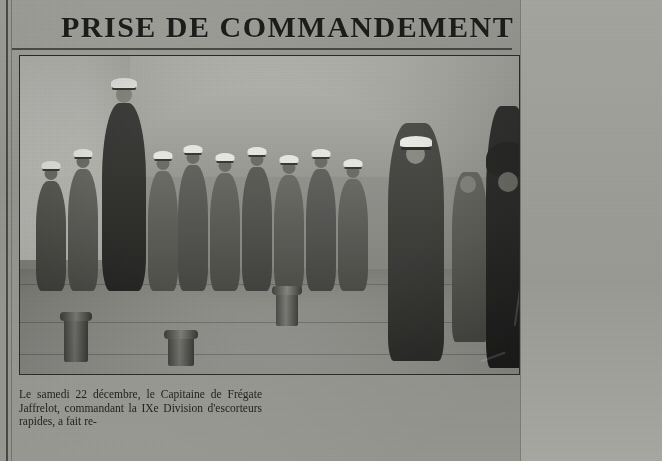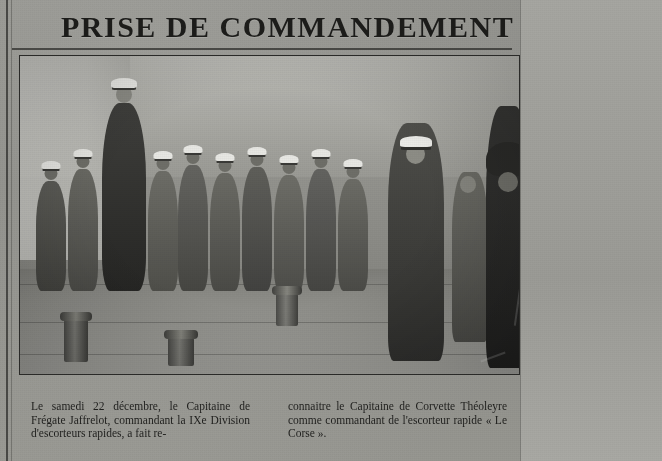--- a/index.html
+++ b/index.html
@@ -173,21 +173,21 @@
     font-family: "Liberation Serif", serif;
     font-size: 11.5px;
     line-height: 13.5px;
     color: #1f1f1d;
     text-align: justify;
   }
   .caption .col {
     width: 243px;
   }
   .caption .col p {
-    margin: 12px;
+    margin: 0;
   }
 
   
   .issuebox {
     position: absolute;
     left: 525px;
     top: 378px;
     width: 126px;
     height: 68px;
     border: 2px solid #2d2d2a;
@@ -302,20 +302,17 @@
 
     <div class="scratch" style="left:498px; top:210px; width:2px; height:60px; transform:rotate(8deg);"></div>
     <div class="scratch" style="left:460px; top:300px; width:26px; height:2px; transform:rotate(-20deg);"></div>
     <div class="vignette"></div>
   </div>
 
   <div class="caption">
     <div class="col">
       <p>Le samedi 22 décembre, le Capitaine de Frégate Jaffrelot, commandant la IXe Division d'escorteurs rapides, a fait re-</p>
     </div>
-    <div class="col">
-      <p>connaitre le Capitaine de Corvette Théoleyre comme commandant de l'escorteur rapide « Le Corse ».</p>
-    </div>
   </div>
 
 
   <div class="grain"></div>
 </div>
 
 </body></html>

